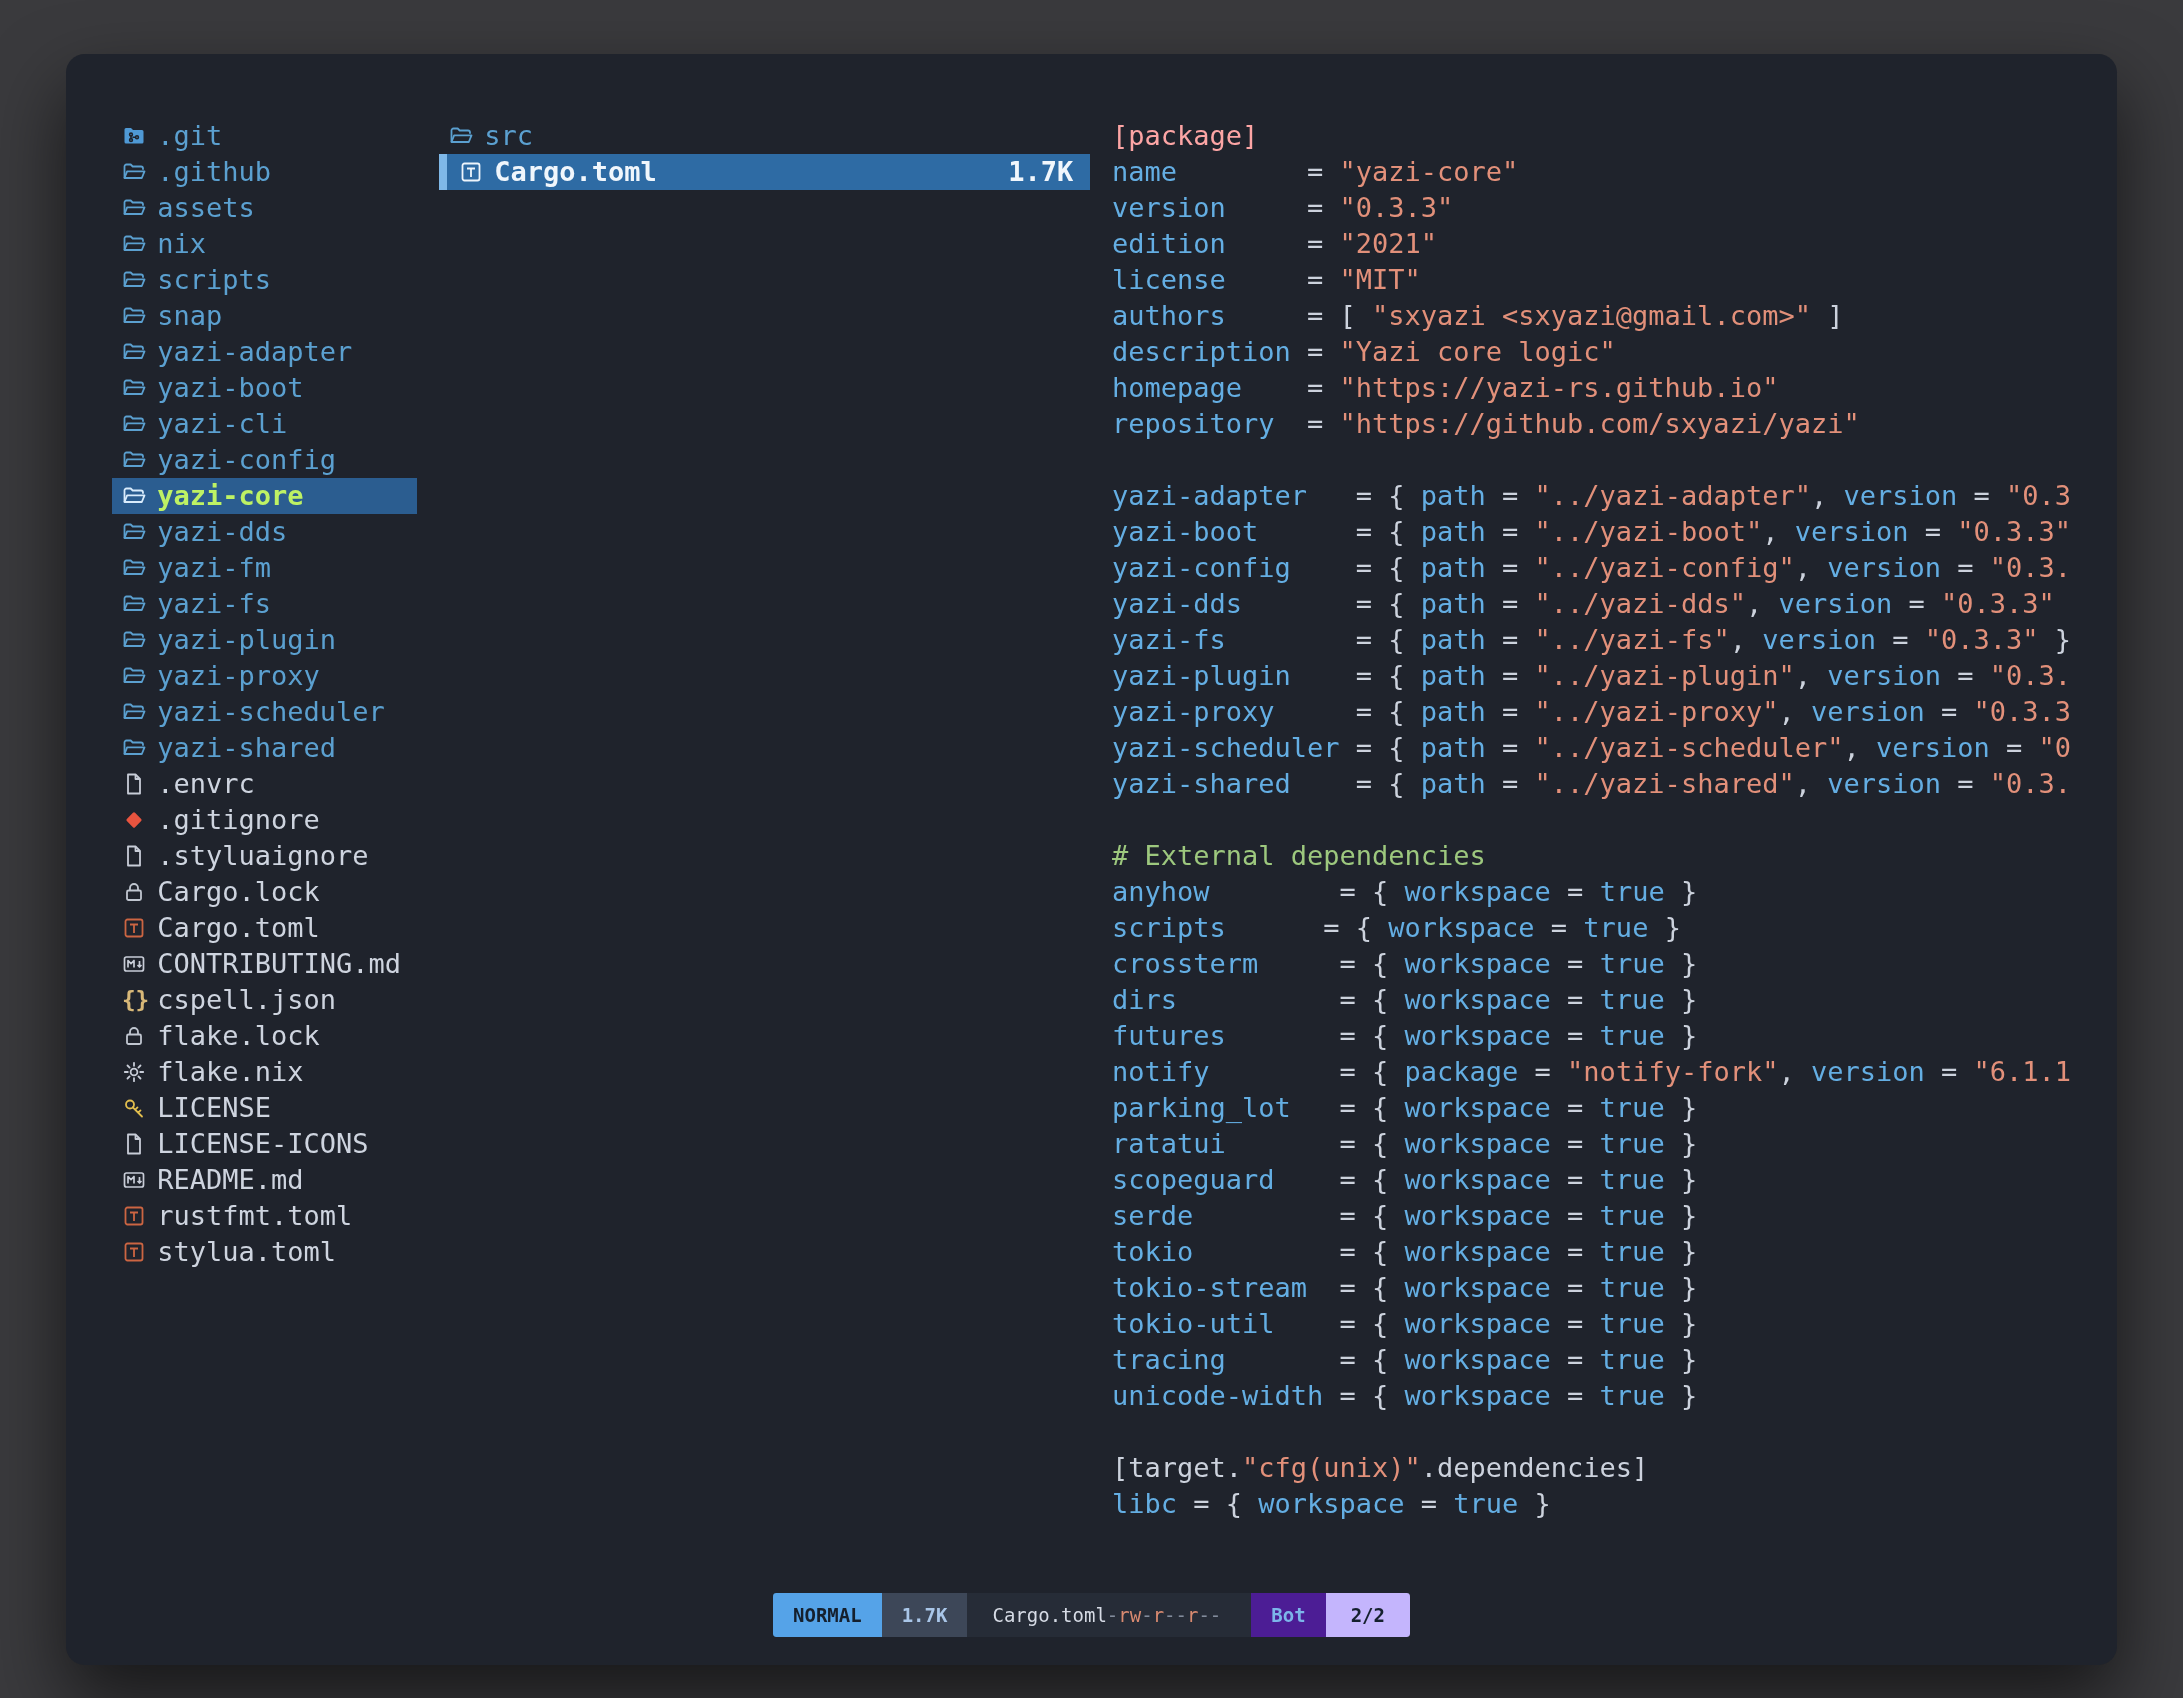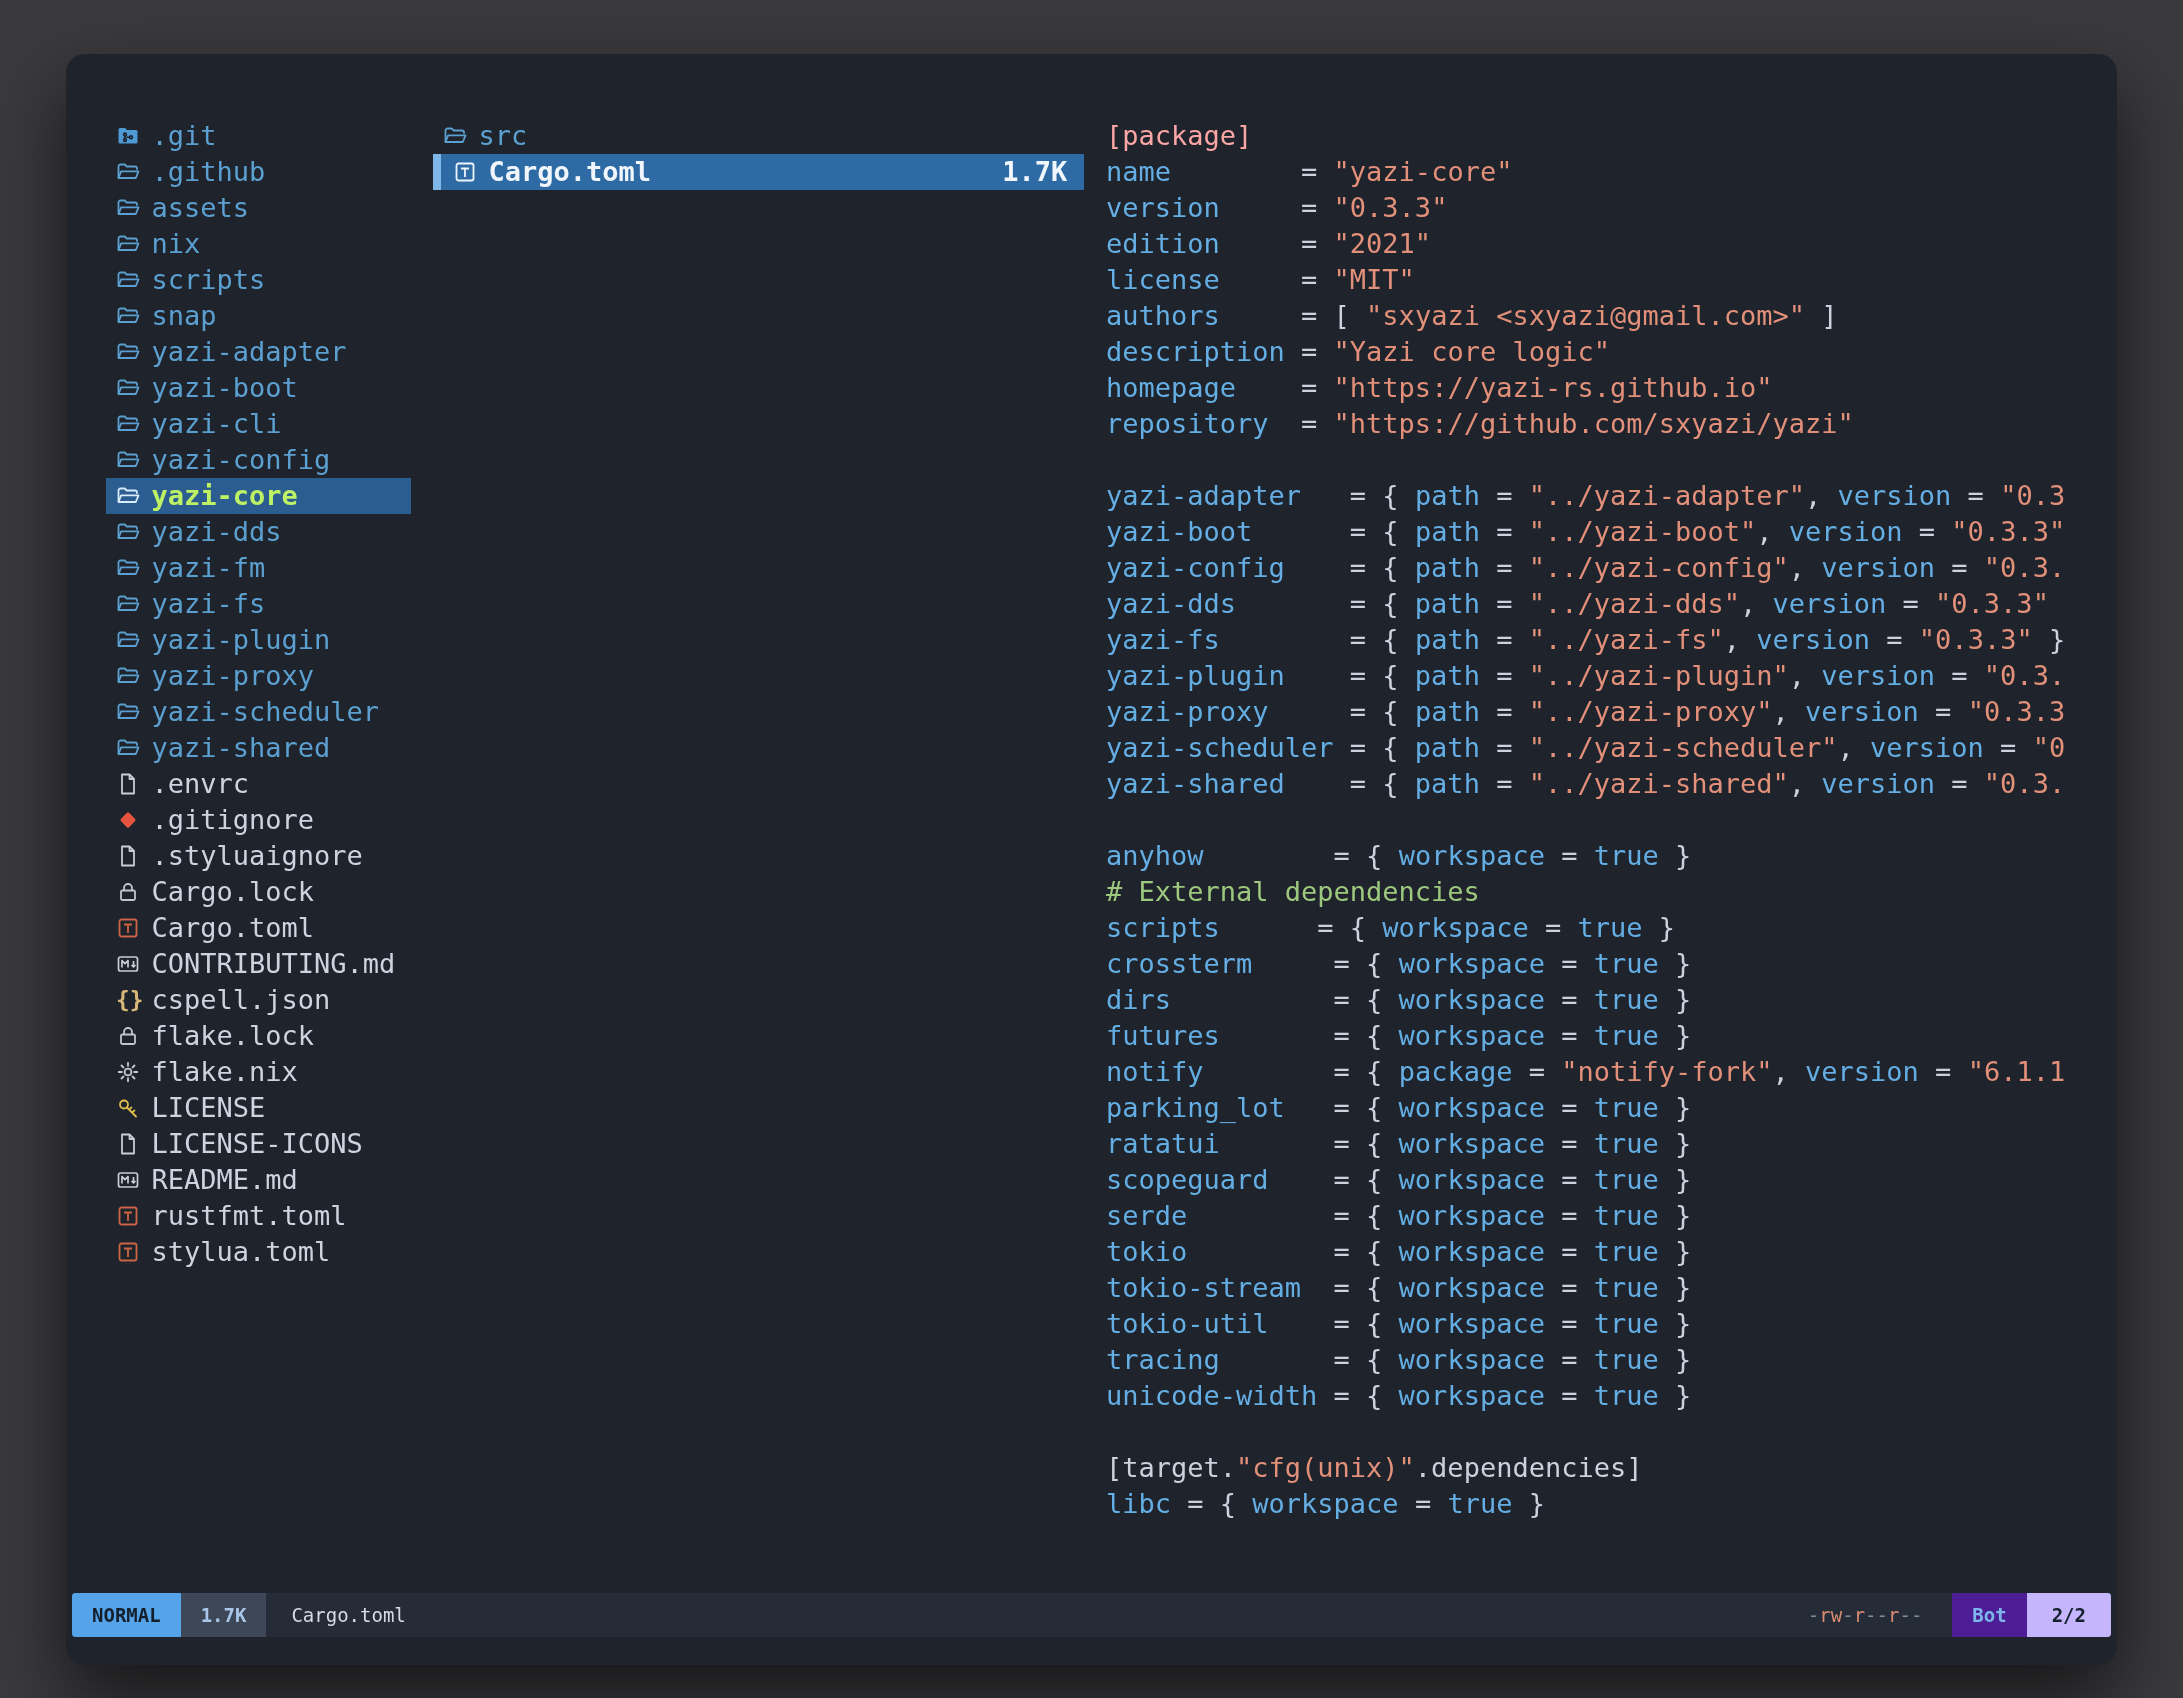--- a/index.html
+++ b/index.html
@@ -1,19 +1,19 @@
 <!DOCTYPE html>
 <html style="font-size:13.4px"><head>
 <meta charset="utf-8">
 <style>
   html,body{margin:0;padding:0;width:2183px;height:1698px;overflow:hidden;
     background:#3a3a3d;font-family:"DejaVu Sans Mono","Liberation Mono",monospace;}
   .window{position:absolute;left:66px;top:54px;width:2051px;height:1611px;
     background:#1f232c;border-radius:18.5px;box-shadow:0 34px 76px rgba(0,0,0,.6);
-    padding:64px 40px 28.5px 40px;box-sizing:border-box;display:flex;flex-direction:column;}
+    padding:64px 40px 28.5px 40px;box-sizing:border-box;display:flex;flex-direction:column;align-items:center;}
   .panes{flex:1;display:flex;gap:22px;overflow:hidden;font-size:27px;line-height:36px;}
   .pane{overflow:hidden;}
   .pane-left{width:305px;flex:none;}
   .pane-middle{width:651px;flex:none;}
   .pane-right{flex:1;}
   
   .row{display:flex;align-items:center;height:36px;padding:0 10px;white-space:pre;}
   .icon{width:32px;flex:none;display:flex;align-items:center;}
   .icon svg{width:24px;height:24px;display:block;}
   .icon-text{font-size:22.7px;font-weight:bold;}
@@ -211,22 +211,22 @@
         <div class="pline"><span class="tk">yazi-adapter</span><span class="tp">   = { </span><span class="tk">path</span><span class="tp"> = </span><span class="ts">"../yazi-adapter"</span><span class="tp">, </span><span class="tk">version</span><span class="tp"> = </span><span class="ts">"0.3</span></div>
         <div class="pline"><span class="tk">yazi-boot</span><span class="tp">      = { </span><span class="tk">path</span><span class="tp"> = </span><span class="ts">"../yazi-boot"</span><span class="tp">, </span><span class="tk">version</span><span class="tp"> = </span><span class="ts">"0.3.3"</span></div>
         <div class="pline"><span class="tk">yazi-config</span><span class="tp">    = { </span><span class="tk">path</span><span class="tp"> = </span><span class="ts">"../yazi-config"</span><span class="tp">, </span><span class="tk">version</span><span class="tp"> = </span><span class="ts">"0.3.</span></div>
         <div class="pline"><span class="tk">yazi-dds</span><span class="tp">       = { </span><span class="tk">path</span><span class="tp"> = </span><span class="ts">"../yazi-dds"</span><span class="tp">, </span><span class="tk">version</span><span class="tp"> = </span><span class="ts">"0.3.3"</span></div>
         <div class="pline"><span class="tk">yazi-fs</span><span class="tp">        = { </span><span class="tk">path</span><span class="tp"> = </span><span class="ts">"../yazi-fs"</span><span class="tp">, </span><span class="tk">version</span><span class="tp"> = </span><span class="ts">"0.3.3"</span><span class="tp"> }</span></div>
         <div class="pline"><span class="tk">yazi-plugin</span><span class="tp">    = { </span><span class="tk">path</span><span class="tp"> = </span><span class="ts">"../yazi-plugin"</span><span class="tp">, </span><span class="tk">version</span><span class="tp"> = </span><span class="ts">"0.3.</span></div>
         <div class="pline"><span class="tk">yazi-proxy</span><span class="tp">     = { </span><span class="tk">path</span><span class="tp"> = </span><span class="ts">"../yazi-proxy"</span><span class="tp">, </span><span class="tk">version</span><span class="tp"> = </span><span class="ts">"0.3.3</span></div>
         <div class="pline"><span class="tk">yazi-scheduler</span><span class="tp"> = { </span><span class="tk">path</span><span class="tp"> = </span><span class="ts">"../yazi-scheduler"</span><span class="tp">, </span><span class="tk">version</span><span class="tp"> = </span><span class="ts">"0</span></div>
         <div class="pline"><span class="tk">yazi-shared</span><span class="tp">    = { </span><span class="tk">path</span><span class="tp"> = </span><span class="ts">"../yazi-shared"</span><span class="tp">, </span><span class="tk">version</span><span class="tp"> = </span><span class="ts">"0.3.</span></div>
         <div class="pline">&nbsp;</div>
+        <div class="pline"><span class="tc"># External dependencies</span></div>
         <div class="pline"><span class="tk">anyhow</span><span class="tp">        = { </span><span class="tk">workspace</span><span class="tp"> = </span><span class="tb">true</span><span class="tp"> }</span></div>
-        <div class="pline"><span class="tc"># External dependencies</span></div>
         <div class="pline"><span class="tk">scripts</span><span class="tp">      = { </span><span class="tk">workspace</span><span class="tp"> = </span><span class="tb">true</span><span class="tp"> }</span></div>
         <div class="pline"><span class="tk">crossterm</span><span class="tp">     = { </span><span class="tk">workspace</span><span class="tp"> = </span><span class="tb">true</span><span class="tp"> }</span></div>
         <div class="pline"><span class="tk">dirs</span><span class="tp">          = { </span><span class="tk">workspace</span><span class="tp"> = </span><span class="tb">true</span><span class="tp"> }</span></div>
         <div class="pline"><span class="tk">futures</span><span class="tp">       = { </span><span class="tk">workspace</span><span class="tp"> = </span><span class="tb">true</span><span class="tp"> }</span></div>
         <div class="pline"><span class="tk">notify</span><span class="tp">        = { </span><span class="tk">package</span><span class="tp"> = </span><span class="ts">"notify-fork"</span><span class="tp">, </span><span class="tk">version</span><span class="tp"> = </span><span class="ts">"6.1.1</span></div>
         <div class="pline"><span class="tk">parking_lot</span><span class="tp">   = { </span><span class="tk">workspace</span><span class="tp"> = </span><span class="tb">true</span><span class="tp"> }</span></div>
         <div class="pline"><span class="tk">ratatui</span><span class="tp">       = { </span><span class="tk">workspace</span><span class="tp"> = </span><span class="tb">true</span><span class="tp"> }</span></div>
         <div class="pline"><span class="tk">scopeguard</span><span class="tp">    = { </span><span class="tk">workspace</span><span class="tp"> = </span><span class="tb">true</span><span class="tp"> }</span></div>
         <div class="pline"><span class="tk">serde</span><span class="tp">         = { </span><span class="tk">workspace</span><span class="tp"> = </span><span class="tb">true</span><span class="tp"> }</span></div>
         <div class="pline"><span class="tk">tokio</span><span class="tp">         = { </span><span class="tk">workspace</span><span class="tp"> = </span><span class="tb">true</span><span class="tp"> }</span></div>

